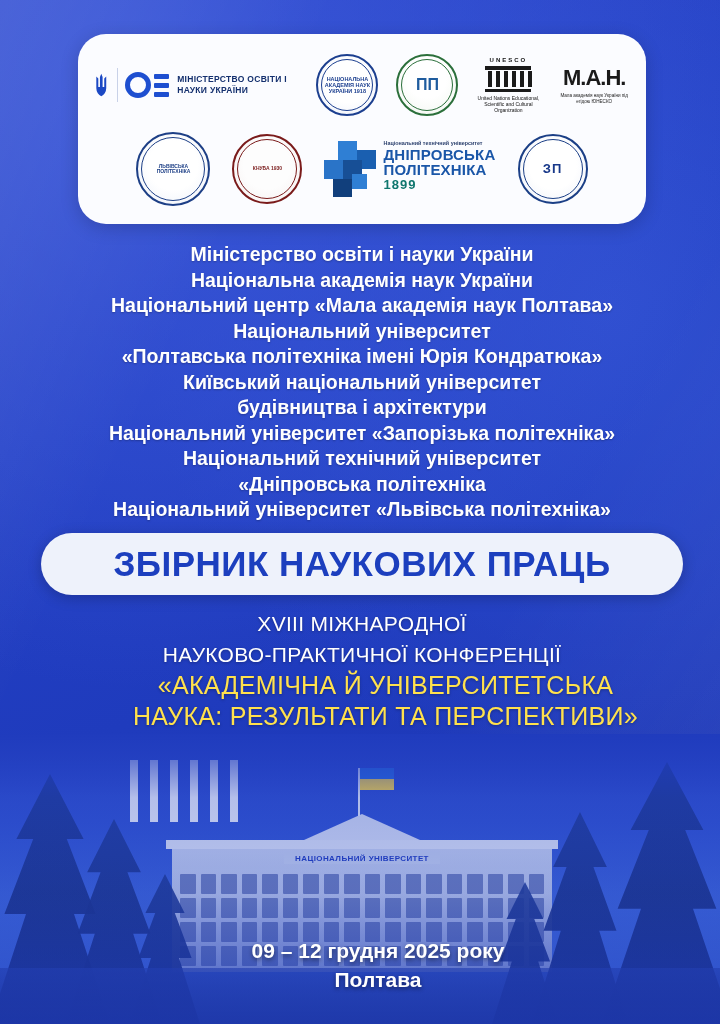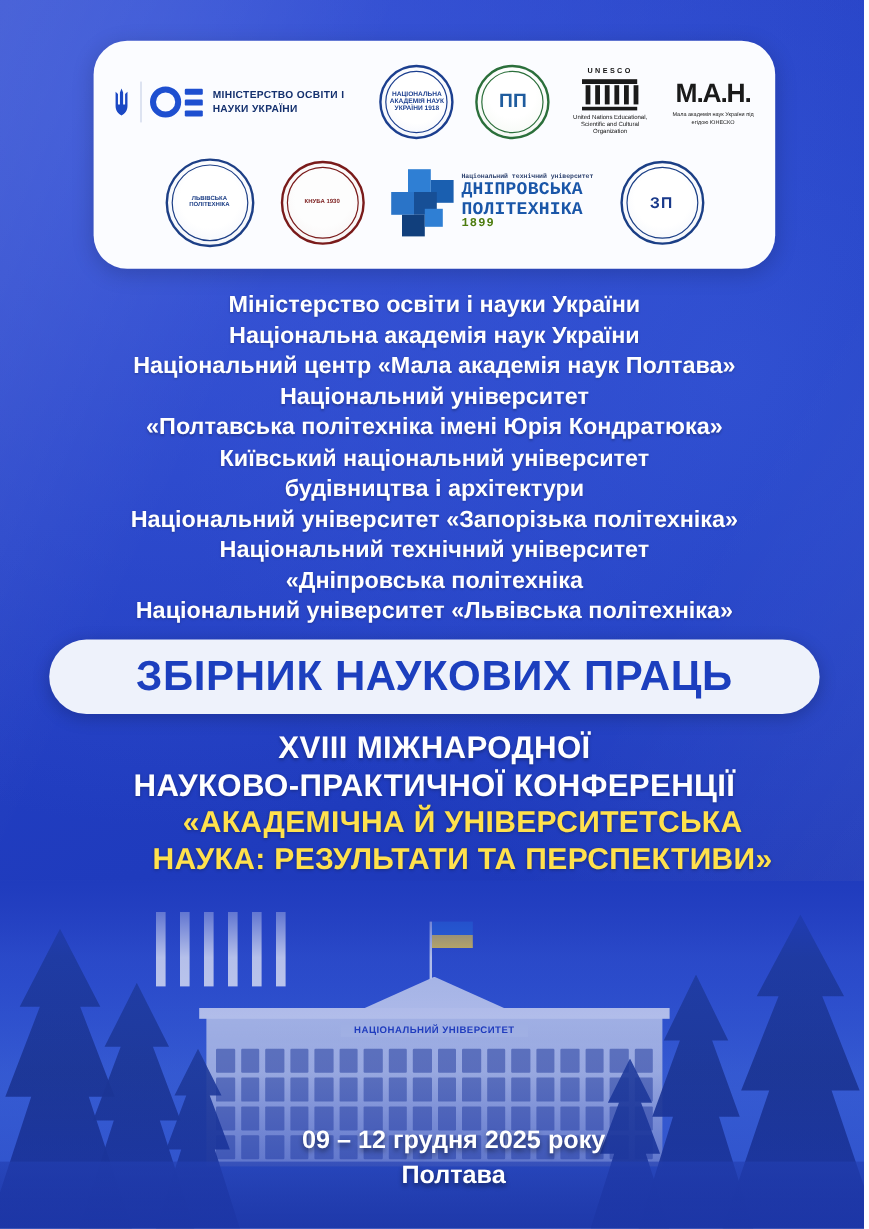--- a/index.html
+++ b/index.html
@@ -110,34 +110,34 @@
   .unesco-temple .base { position:absolute; bottom:0; left:0; width:46px; height:3px; background:#1a1a1a; }
   .unesco-cap { font-size: 5px; color: #111; text-align: center; line-height: 1.25; }
   .unesco-top { font-size: 6px; letter-spacing: 2px; color:#111; font-weight:bold; }
 
   
   .man { display: flex; flex-direction: column; align-items: center; width: 96px; }
   .man-mark { font-size: 22px; font-weight: bold; color: #1a1a1a; letter-spacing: -1px; }
   .man-cap { font-size: 4.6px; color:#222; text-align:center; line-height:1.3; margin-top:2px; }
 
   
-  .dnipro { display: flex; align-items: center; gap: 7px; font-family: Liberation Mono, monospace; }
+  .dnipro { display: flex; align-items: flex-start; gap: 7px; }
   .dnipro-cubes { width: 52px; height: 56px; position: relative; }
   .cube { position: absolute; background: #1b63b8; }
   .cube.c1 { left: 14px; top: 0;  width: 19px; height: 19px; background:#2f7fd4; }
   .cube.c2 { left: 33px; top: 9px; width: 19px; height: 19px; background:#1a5fb0; }
   .cube.c3 { left: 0;   top: 19px; width: 19px; height: 19px; background:#2a74c8; }
   .cube.c4 { left: 19px; top: 19px; width: 19px; height: 19px; background:#174f96; }
   .cube.c5 { left: 9px;  top: 38px; width: 19px; height: 18px; background:#113f7c; }
   .cube.c6 { left: 28px; top: 33px; width: 15px; height: 15px; background:#2f7fd4; }
   .dnipro-text { line-height: 1.05; }
   .dnipro-small { font-size: 5.4px; color:#2a3f6d; font-weight:bold; }
   .dnipro-big { font-size: 15px; color:#1a56a8; font-weight:bold; letter-spacing:.2px; }
   .dnipro-big2 { font-size: 15px; color:#1a56a8; font-weight:bold; letter-spacing:.2px; }
-  .dnipro-year { font-size: 10px; color:#4d7c0f; font-weight:bold; letter-spacing:1px; }
+  .dnipro-year { font-size: 13px; color:#0f766e; font-weight:bold; letter-spacing:1px; }
 
   
   .orgs {
     position: absolute;
     left: 0; top: 242px; width: 724px;
     text-align: center;
     color: #ffffff;
     z-index: 3;
   }
   .orgs .line {
@@ -163,26 +163,26 @@
     letter-spacing: .5px;
   }
 
   
   .conf {
     position: absolute;
     left: 0; top: 608px; width: 724px;
     text-align: center; z-index: 3;
   }
   .conf .l1, .conf .l2 {
-    font-size: 26px; font-weight: bold; color: #ffffff;
+    font-size: 21px; font-weight: normal; color: #ffffff;
     line-height: 31px; letter-spacing: .3px;
     text-shadow: 0 1px 3px rgba(0,0,0,.3);
   }
   .conf .l3, .conf .l4 {
-    font-size: 25px; font-weight: bold; color: #ffe14d;
+    font-size: 25px; font-weight: normal; color: #ffe14d;
     line-height: 31px; letter-spacing: .3px;
     text-shadow: 0 1px 3px rgba(0,0,0,.3);
     margin-left: 47px;
   }
 
   
   .photo {
     position: absolute;
     left: 0; bottom: 0; width: 724px; height: 290px;
     overflow: hidden;

